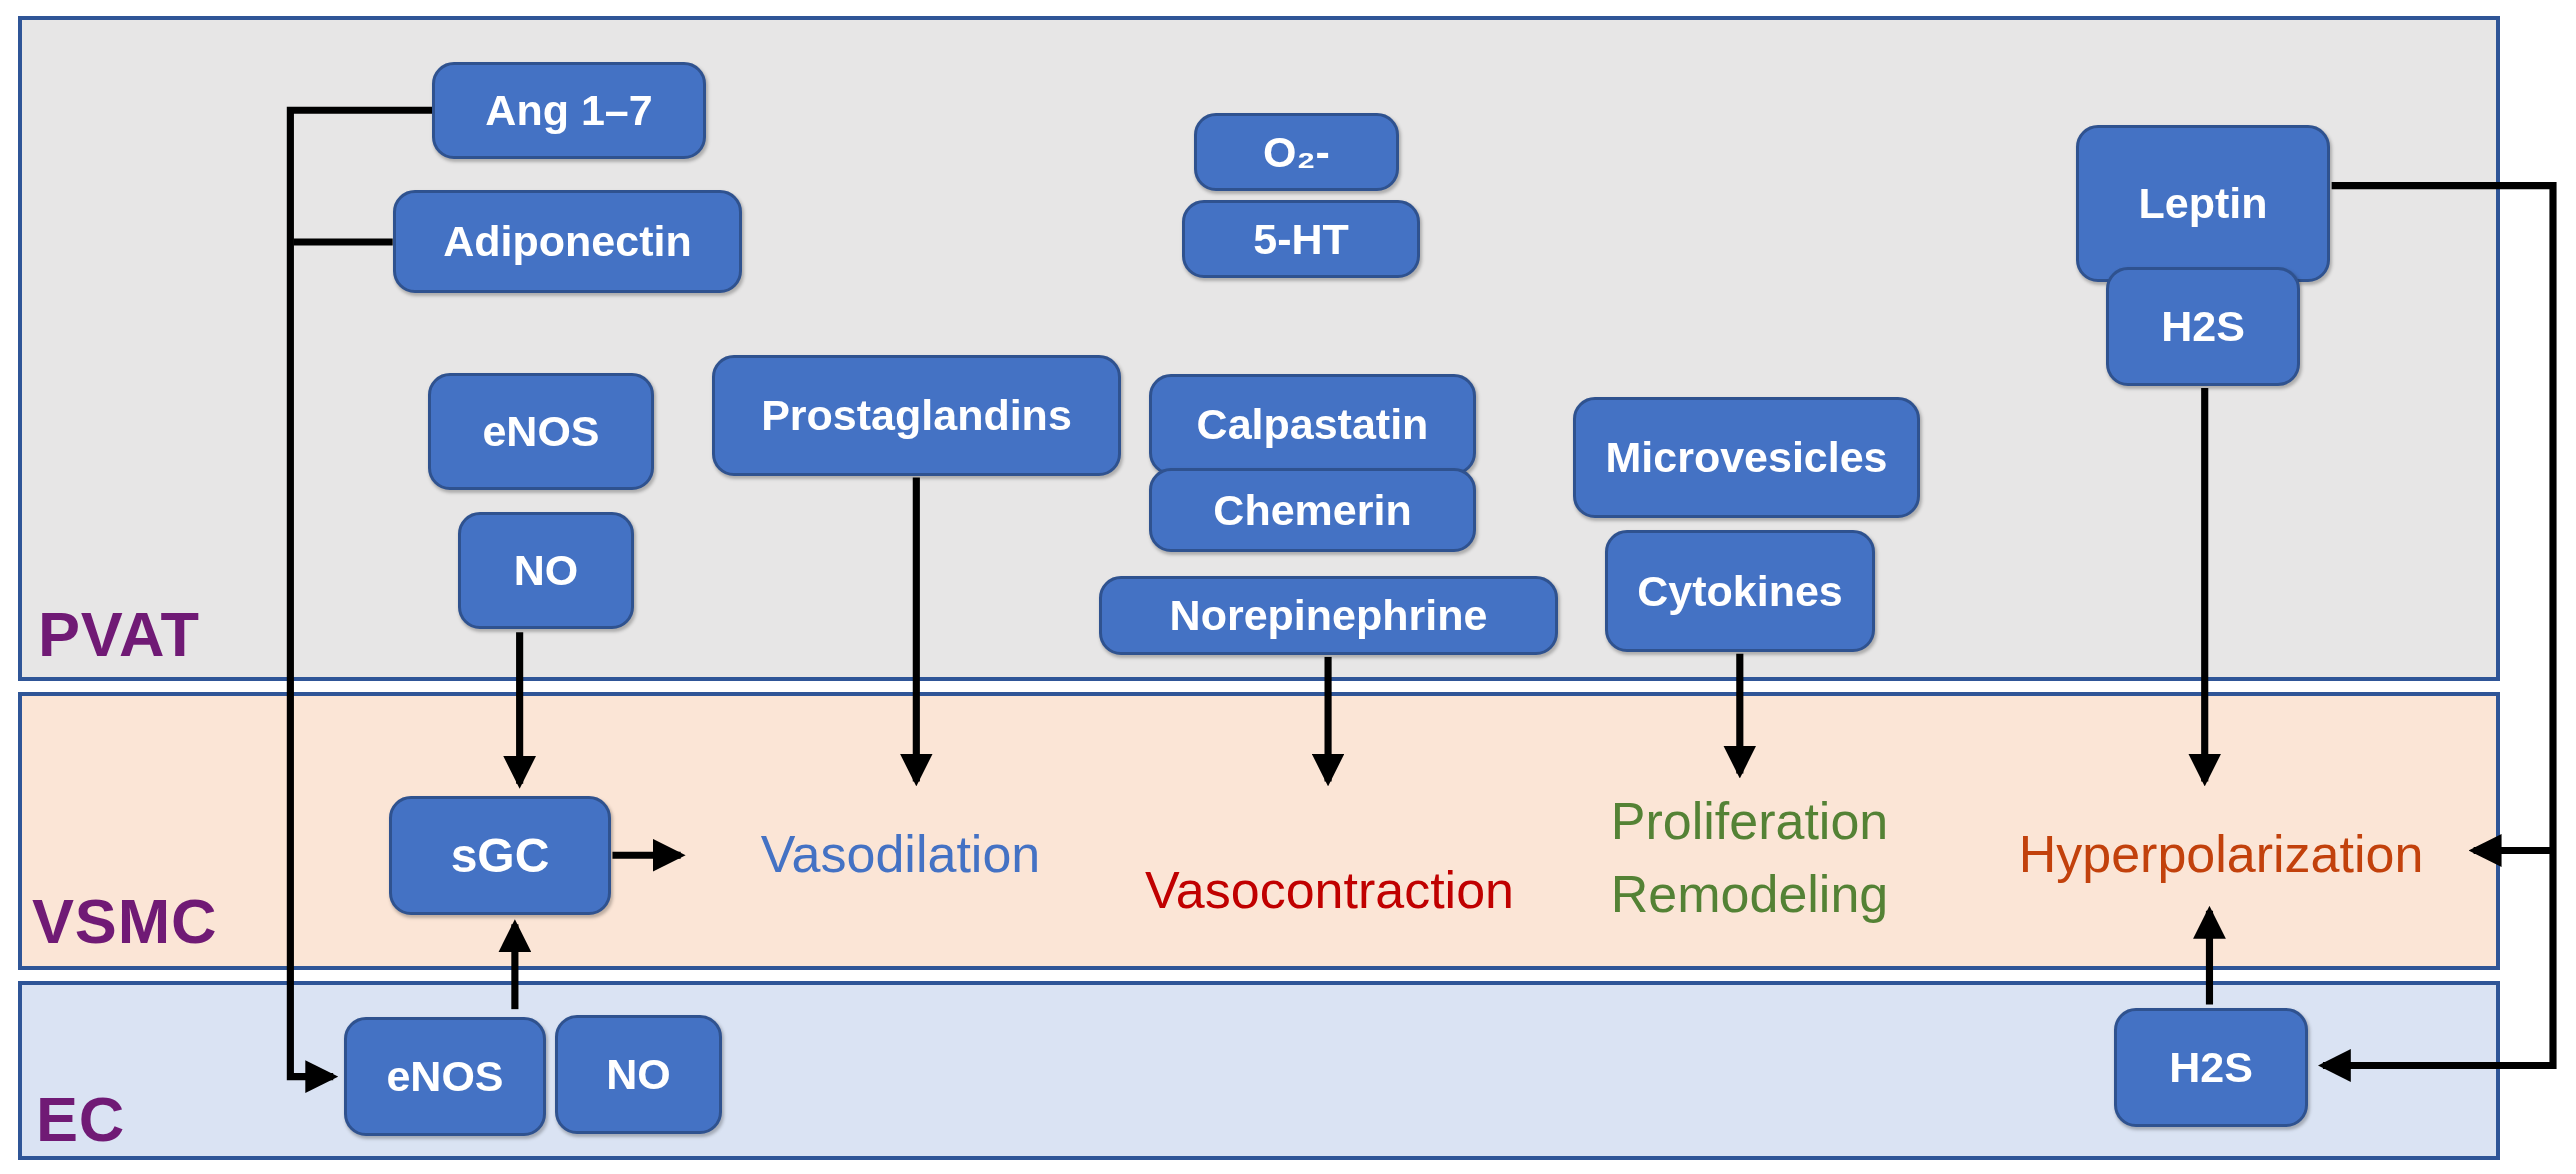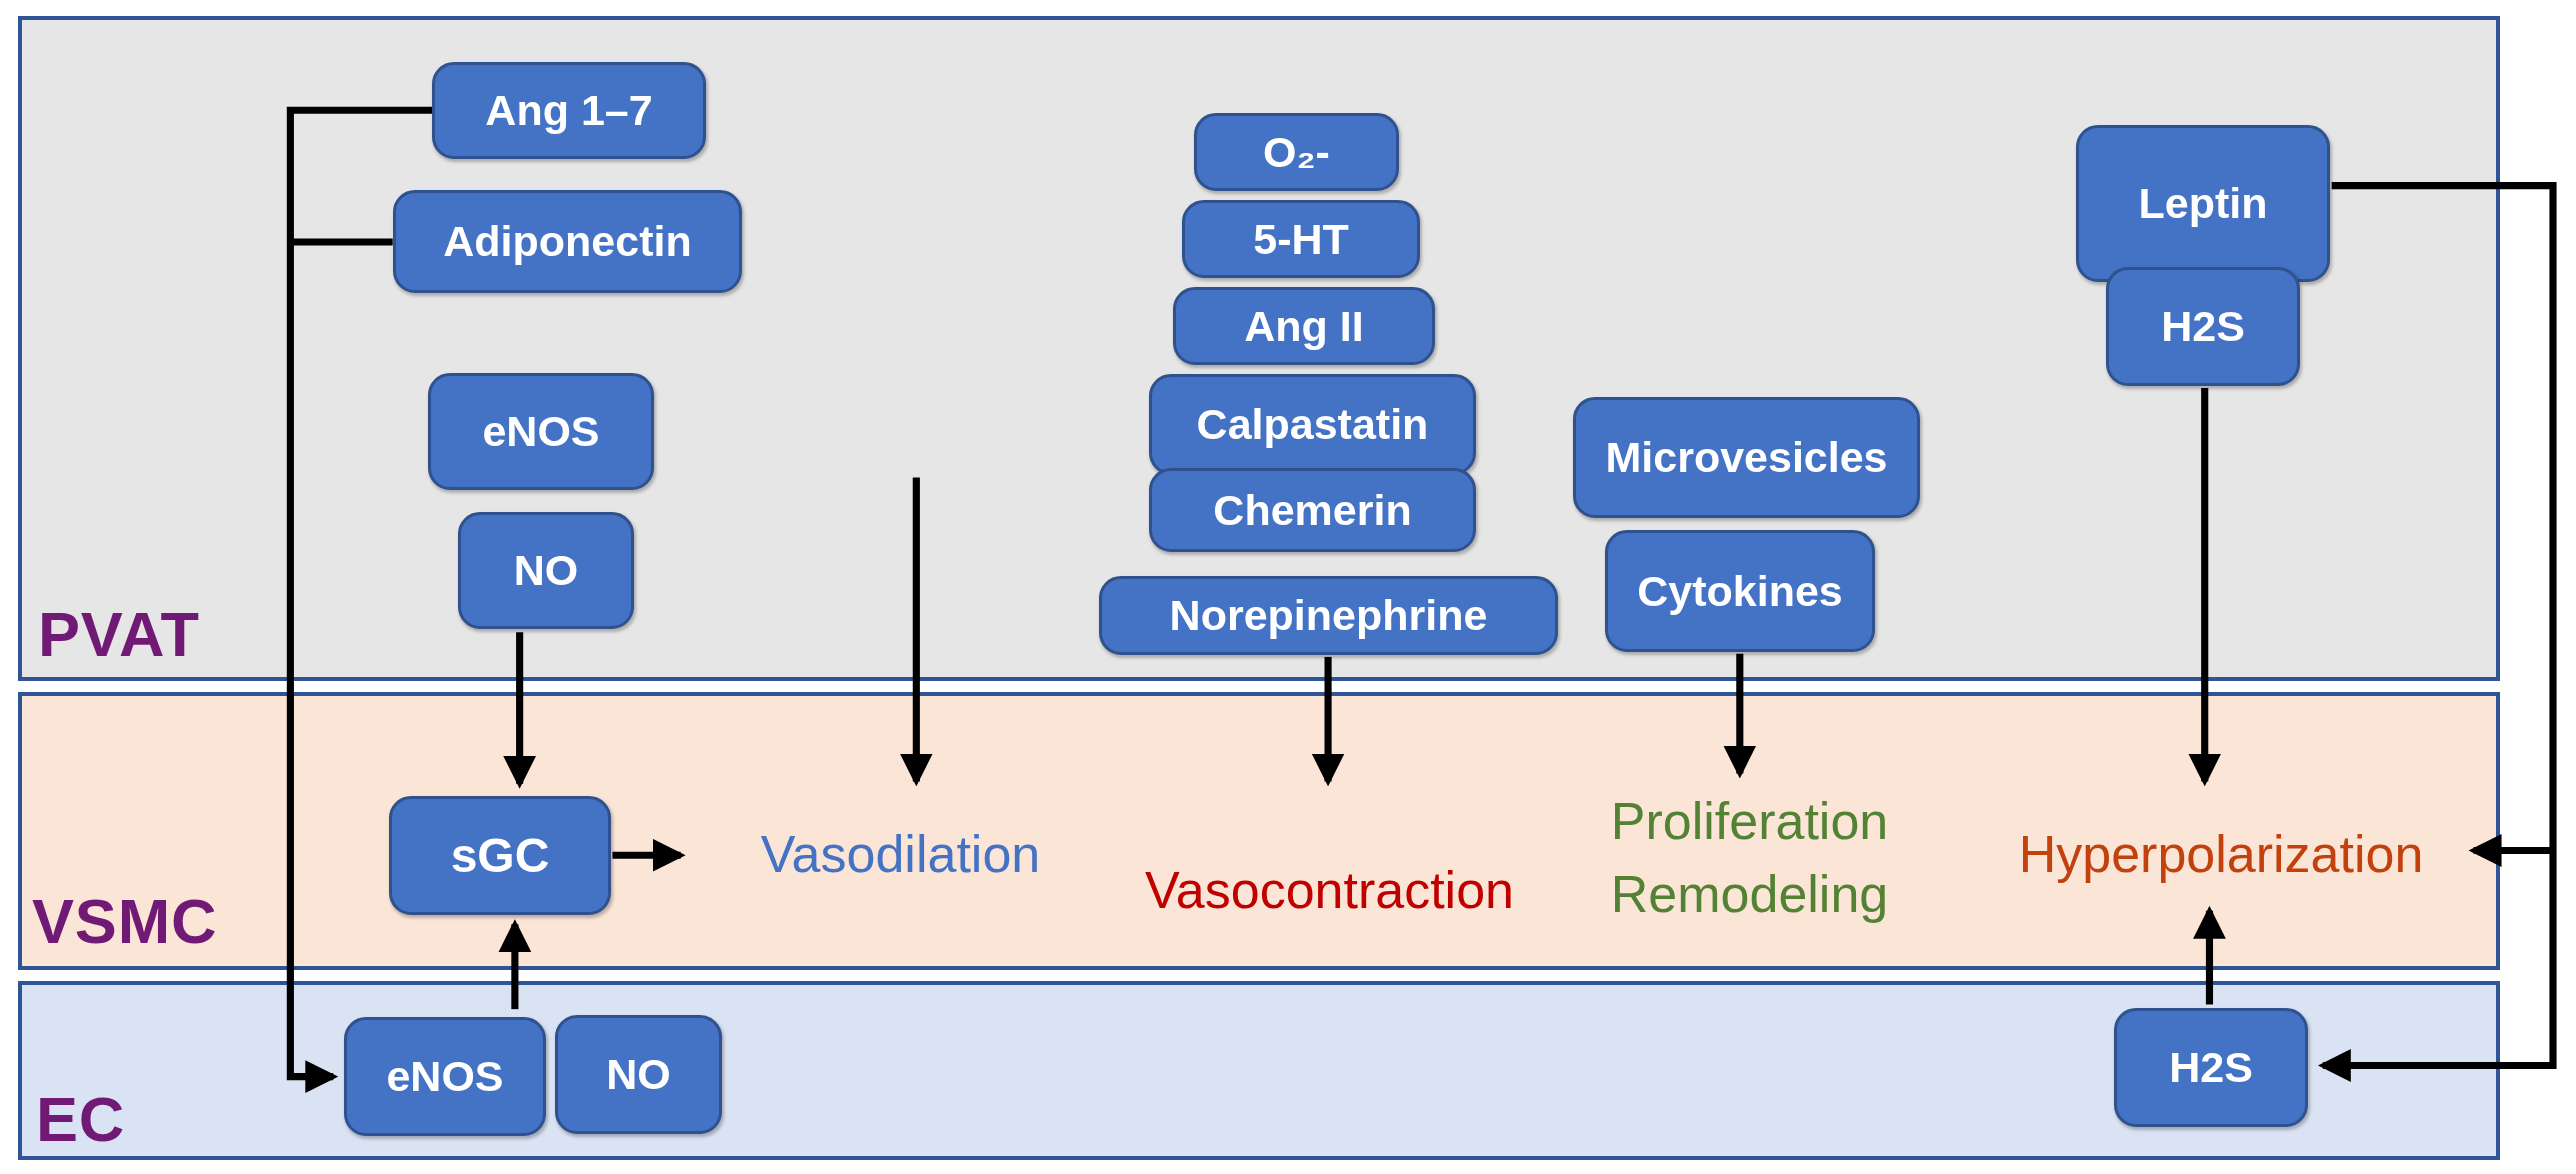--- a/index.html
+++ b/index.html
@@ -110,28 +110,28 @@
     </div>
   <div class="box" style="left:393px;  top:190px;  width:349px; height:103px;">
       <span>Adiponectin</span>
     </div>
   <div class="box" style="left:428px;  top:373px;  width:226px; height:117px;">
       <span>eNOS</span>
     </div>
   <div class="box" style="left:458px;  top:512px;  width:176px; height:117px;">
       <span>NO</span>
     </div>
+  <div class="box" style="left:712px;  top:355px;  width:409px; height:121px;">
+      <span>Prostaglandins</span>
+    </div>
   <div class="box" style="left:1194px; top:113px;  width:205px; height:78px;">
       <span>O₂-</span>
     </div>
   <div class="box" style="left:1182px; top:200px;  width:238px; height:78px;">
       <span>5-HT</span>
-    </div>
-  <div class="box" style="left:1173px; top:287px;  width:262px; height:78px;">
-      <span>Ang II</span>
     </div>
   <div class="box" style="left:1149px; top:374px;  width:327px; height:101px;">
       <span>Calpastatin</span>
     </div>
   <div class="box" style="left:1149px; top:468px;  width:327px; height:84px;">
       <span>Chemerin</span>
     </div>
   <div class="box" style="left:1099px; top:576px;  width:459px; height:79px;">
       <span>Norepinephrine</span>
     </div>

